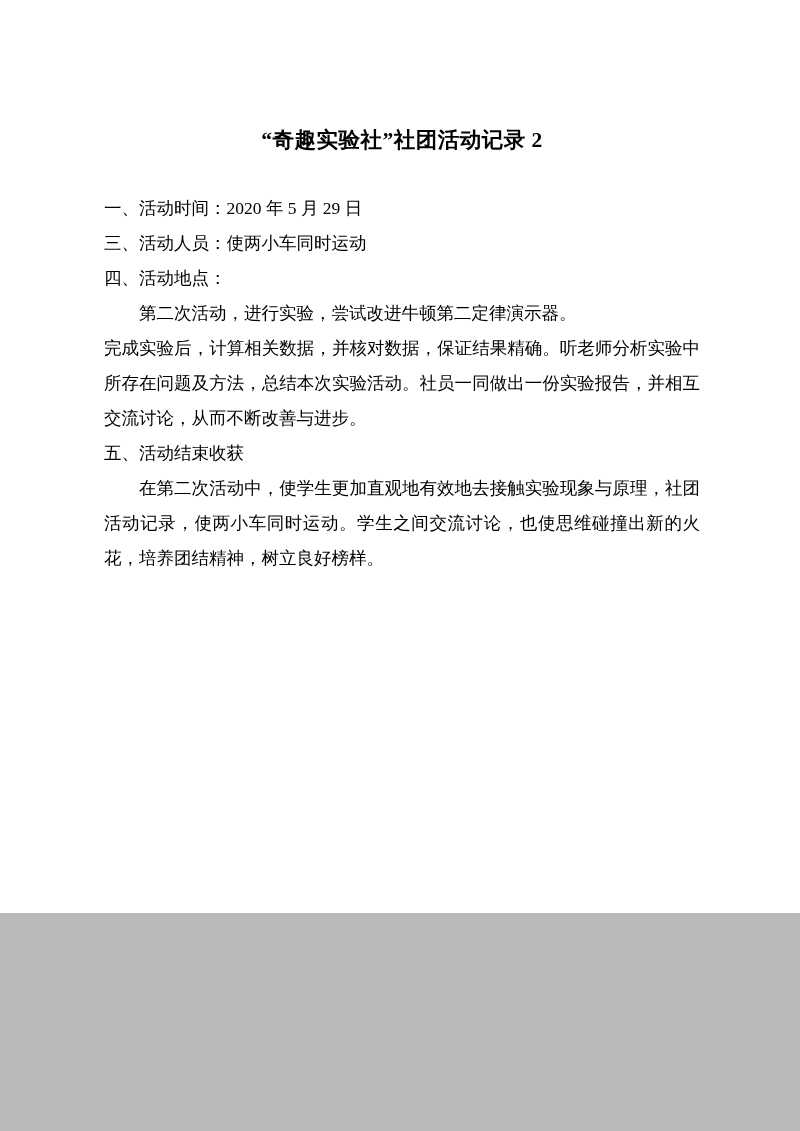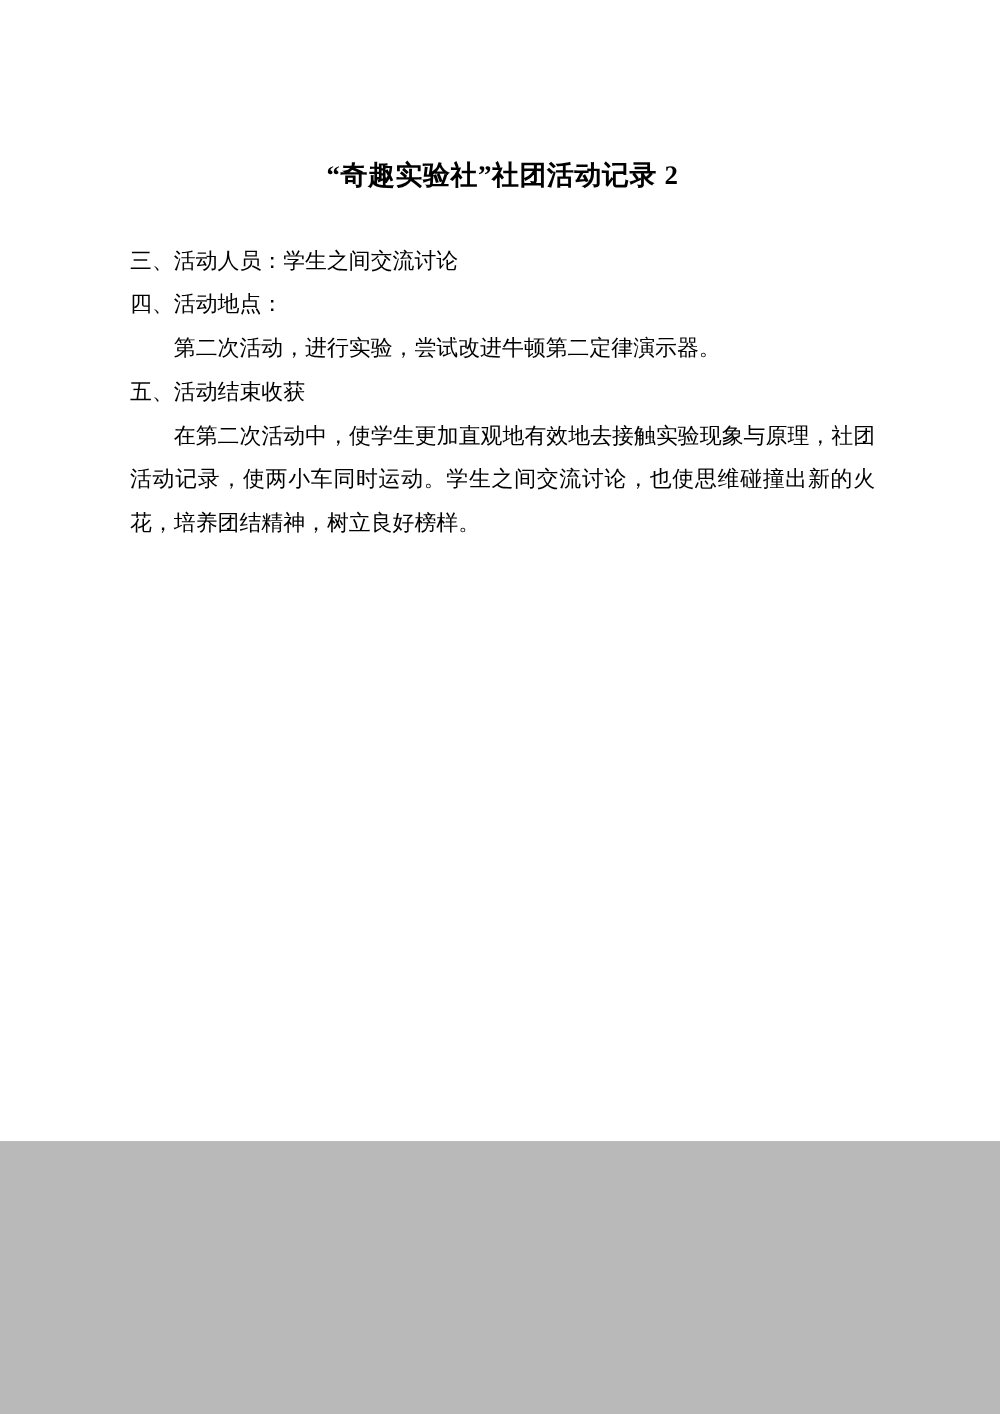--- a/index.html
+++ b/index.html
@@ -63,23 +63,25 @@
 </style>
 </head>
 <body>
 
 <div class="page">
   <div class="content">
 
     <h1 class="doc-title">“奇趣实验社”社团活动记录 2</h1>
 
     <div class="body-block">
-      <p class="para">三、活动人员：学生之间交流讨论</p>
+      <p class="para">一、活动时间：2020 年 5 月 29 日</p>
+      <p class="para">三、活动人员：使两小车同时运动</p>
       <p class="para">四、活动地点：</p>
       <p class="para indent">第二次活动，进行实验，尝试改进牛顿第二定律演示器。</p>
+      <p class="para">完成实验后，计算相关数据，并核对数据，保证结果精确。听老师分析实验中所存在问题及方法，总结本次实验活动。社员一同做出一份实验报告，并相互交流讨论，从而不断改善与进步。</p>
       <p class="para">五、活动结束收获</p>
       <p class="para indent">在第二次活动中，使学生更加直观地有效地去接触实验现象与原理，社团活动记录，使两小车同时运动。学生之间交流讨论，也使思维碰撞出新的火花，培养团结精神，树立良好榜样。</p>
     </div>
 
   </div>
 
   <div class="page-number">11</div>
 </div>
 
 </body></html>

